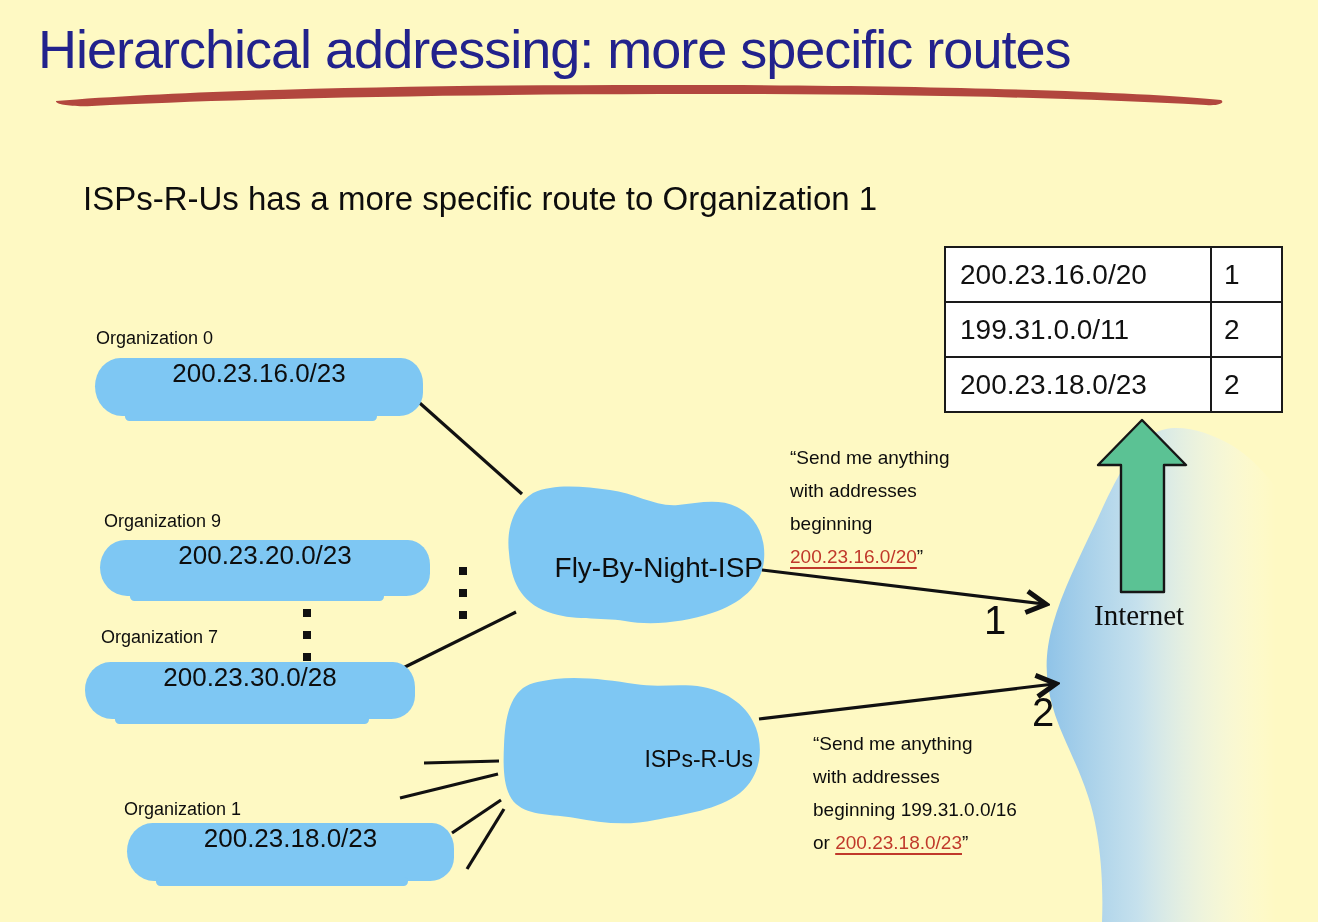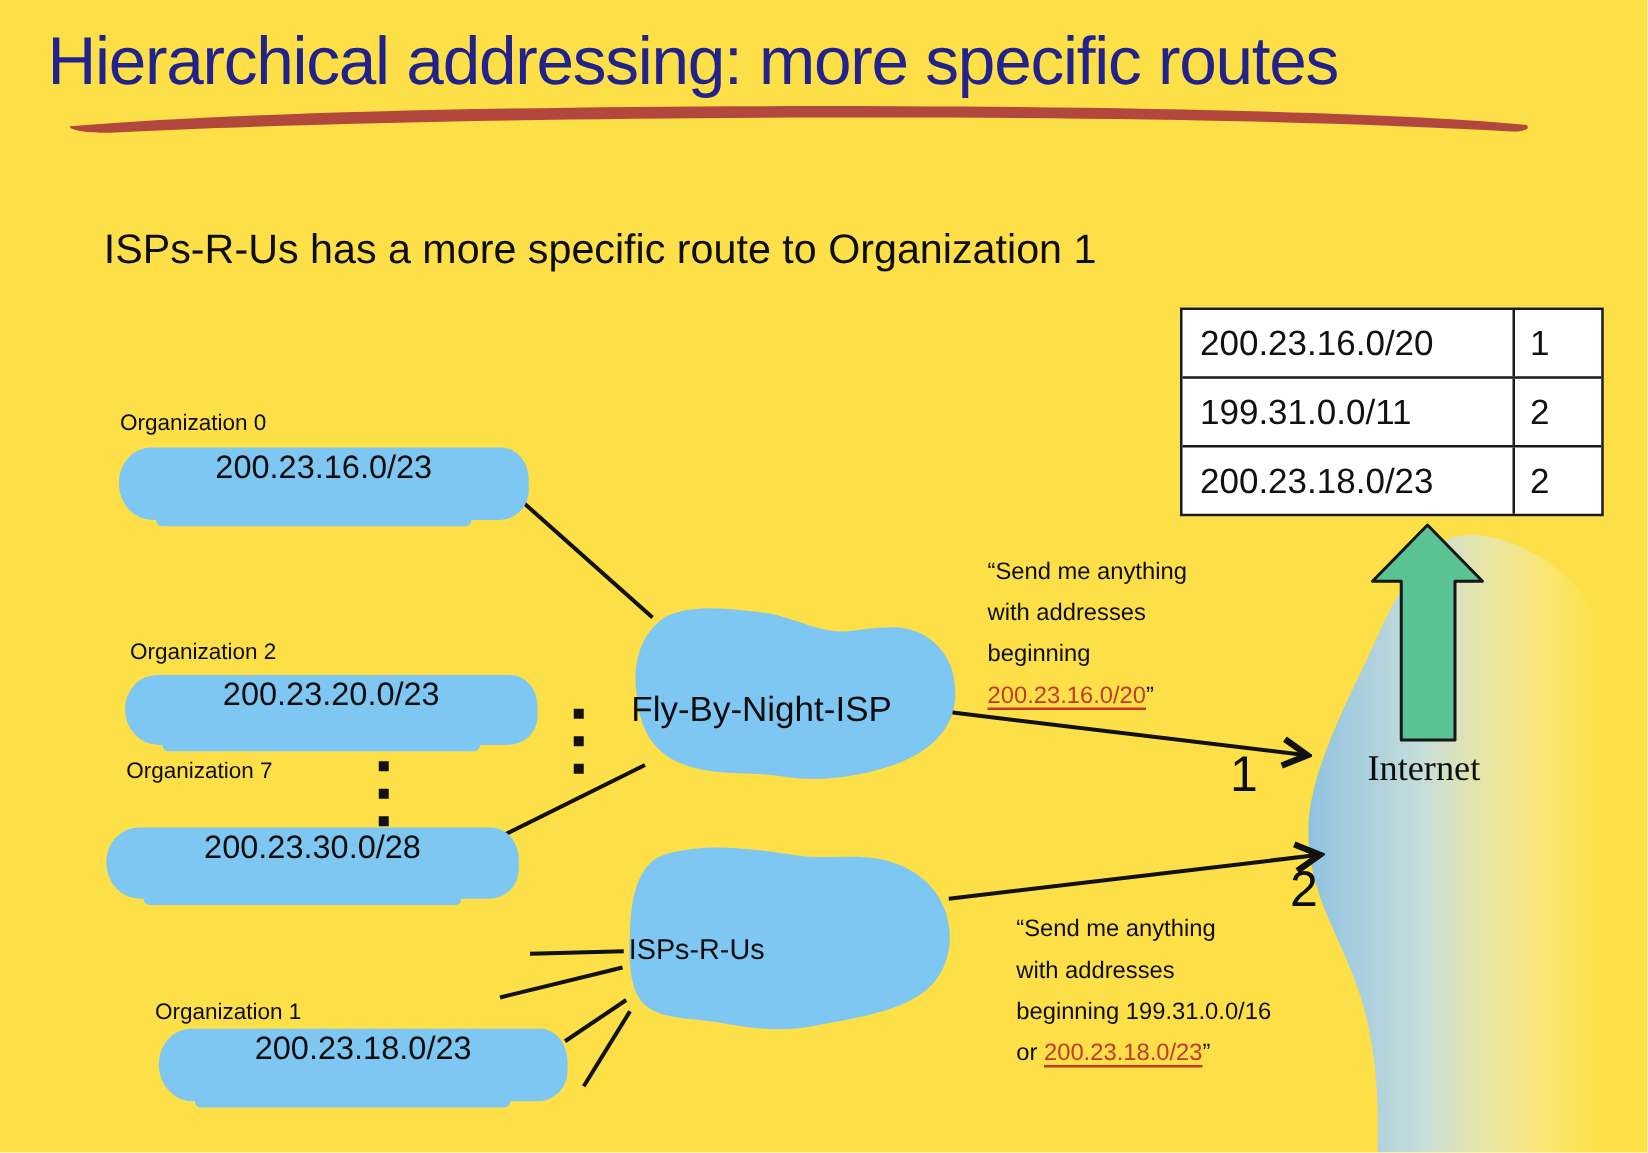--- a/index.html
+++ b/index.html
@@ -1,18 +1,18 @@
 <!DOCTYPE html>
 <html><head>
 <meta charset="utf-8">
 <style>
   html, body { margin: 0; padding: 0; background: #ffffff; }
   body { width: 1318px; height: 922px; overflow: hidden;
          font-family: "Liberation Sans", sans-serif; color: #111; }
-  .slide { position: relative; width: 1318px; height: 922px; background: #fde047; }
+  .slide { position: relative; width: 1318px; height: 922px; background: #fef9c3; }
   .layer { position: absolute; left: 0; top: 0; }
 
   .title { position: absolute; left: 38px; top: 20px; width: 1260px;
            font-size: 54px; line-height: 1.1; font-weight: 500;
            color: #22228C; letter-spacing: -1px; white-space: nowrap; }
   .subtitle { position: absolute; left: 83px; top: 180px;
               font-size: 33px; color: #0d0d0d; white-space: nowrap; }
 
   
   .rtable { position: absolute; left: 944px; top: 246px; width: 339px;
@@ -28,21 +28,21 @@
   
   .org-label { position: absolute; font-size: 18px; color: #0d0d0d; white-space: nowrap; }
   .blob { position: absolute; background: #7EC7F3;
           border-radius: 30px 26px 28px 32px / 58% 52% 48% 60%;
           display: flex; justify-content: center;
           font-size: 26px; color: #0d0d0d; }
   .blob::after { content: ""; position: absolute; left: 9%; right: 14%; bottom: -5px;
                  height: 9px; background: #7EC7F3; border-radius: 5px; }
 
   
-  .cloud-label { position: absolute; text-align: left; font-size: 28px;
+  .cloud-label { position: absolute; text-align: right; font-size: 28px;
                  color: #0d0d0d; white-space: nowrap; }
 
   
   .ann { position: absolute; font-size: 19px; line-height: 33px; color: #0d0d0d; }
   .red { color: #C0392B; text-decoration: underline;
          text-decoration-thickness: 2px; text-underline-offset: 4px; }
 
   .port-num { position: absolute; font-size: 40px; color: #0d0d0d; }
   .internet-label { position: absolute; left: 1094px; top: 599px; font-size: 29px; color: #0d0d0d; font-family: Liberation Serif, serif; }
 </style>
@@ -123,26 +123,26 @@
       <div class="cell-prefix">200.23.18.0/23</div>
       <div class="cell-port">2</div>
     </div>
   </div>
 
   <div class="org-label" style="left:96px; top:328px;">Organization 0</div>
   <div class="blob" style="left:95px; top:358px; width:328px; height:58px;">
     <span>200.23.16.0/23</span>
   </div>
 
-  <div class="org-label" style="left:104px; top:511px;">Organization 2</div>
+  <div class="org-label" style="left:104px; top:511px;">Organization 9</div>
   <div class="blob" style="left:100px; top:540px; width:330px; height:56px;">
     <span>200.23.20.0/23</span>
   </div>
 
-  <div class="org-label" style="left:101px; top:606px;text-align:right;">Organization 7</div>
+  <div class="org-label" style="left:101px; top:627px;text-align:right;">Organization 7</div>
   <div class="blob" style="left:85px; top:662px; width:330px; height:57px;">
     <span>200.23.30.0/28</span>
   </div>
 
   <div class="org-label" style="left:124px; top:799px;">Organization 1</div>
   <div class="blob" style="left:127px; top:823px; width:327px; height:58px;">
     <span>200.23.18.0/23</span>
   </div>
 
   <div class="cloud-label" style="left:505px; top:552px; width:258px;">Fly-By-Night-ISP</div>

